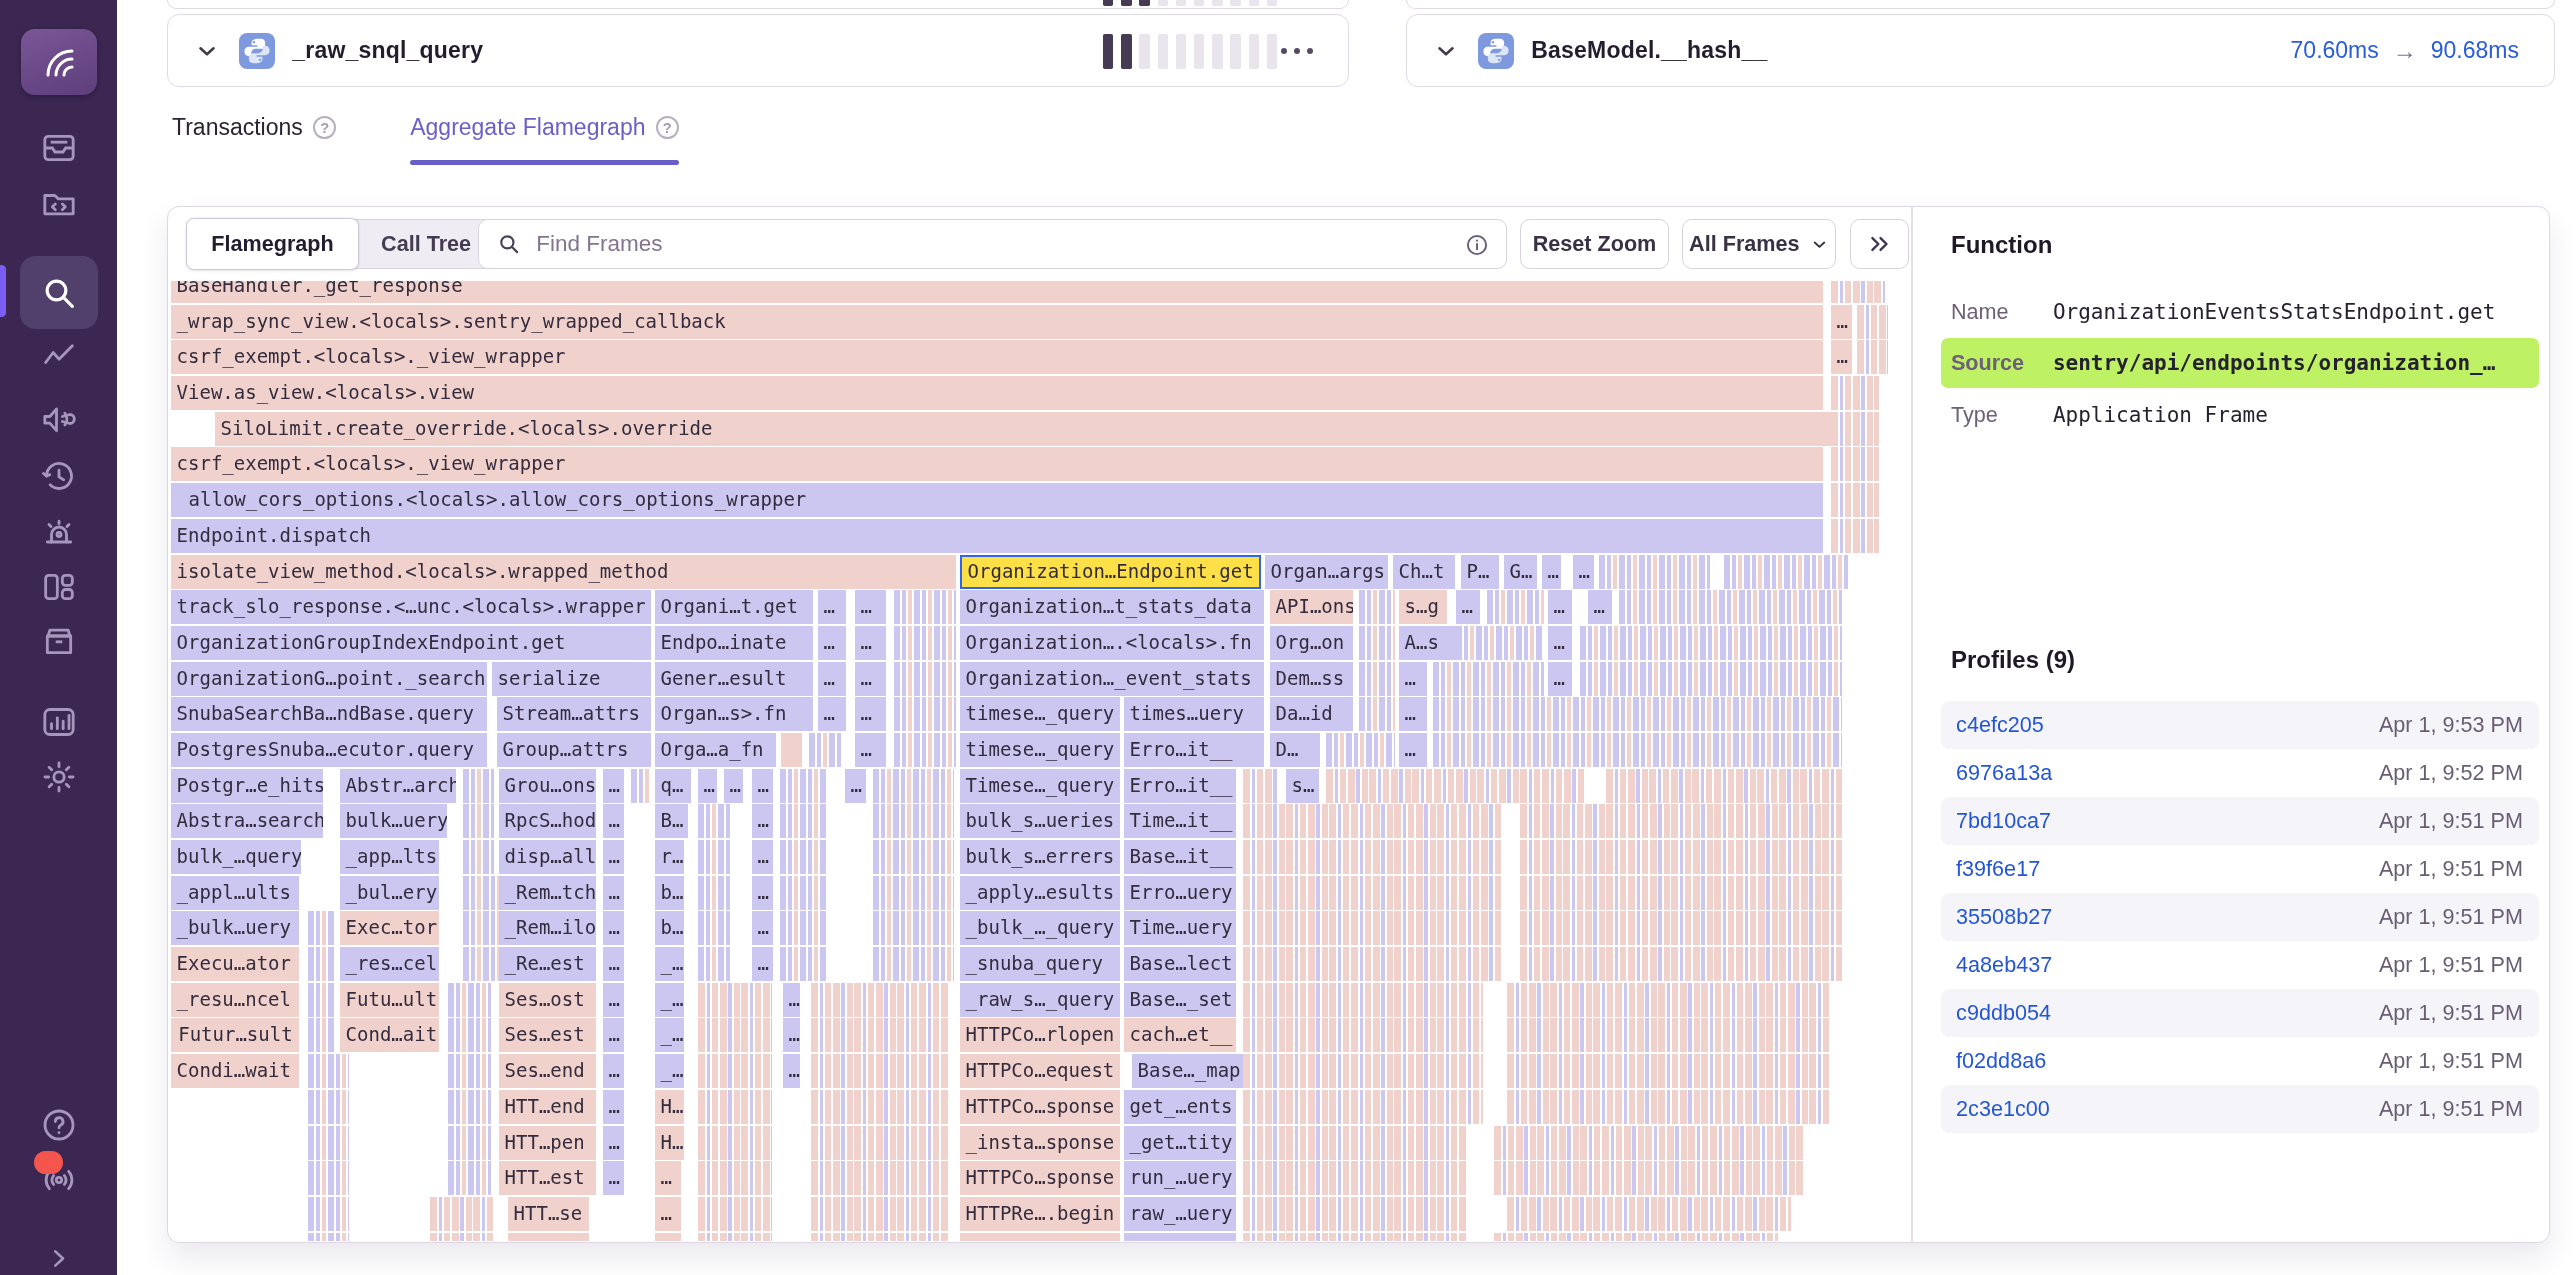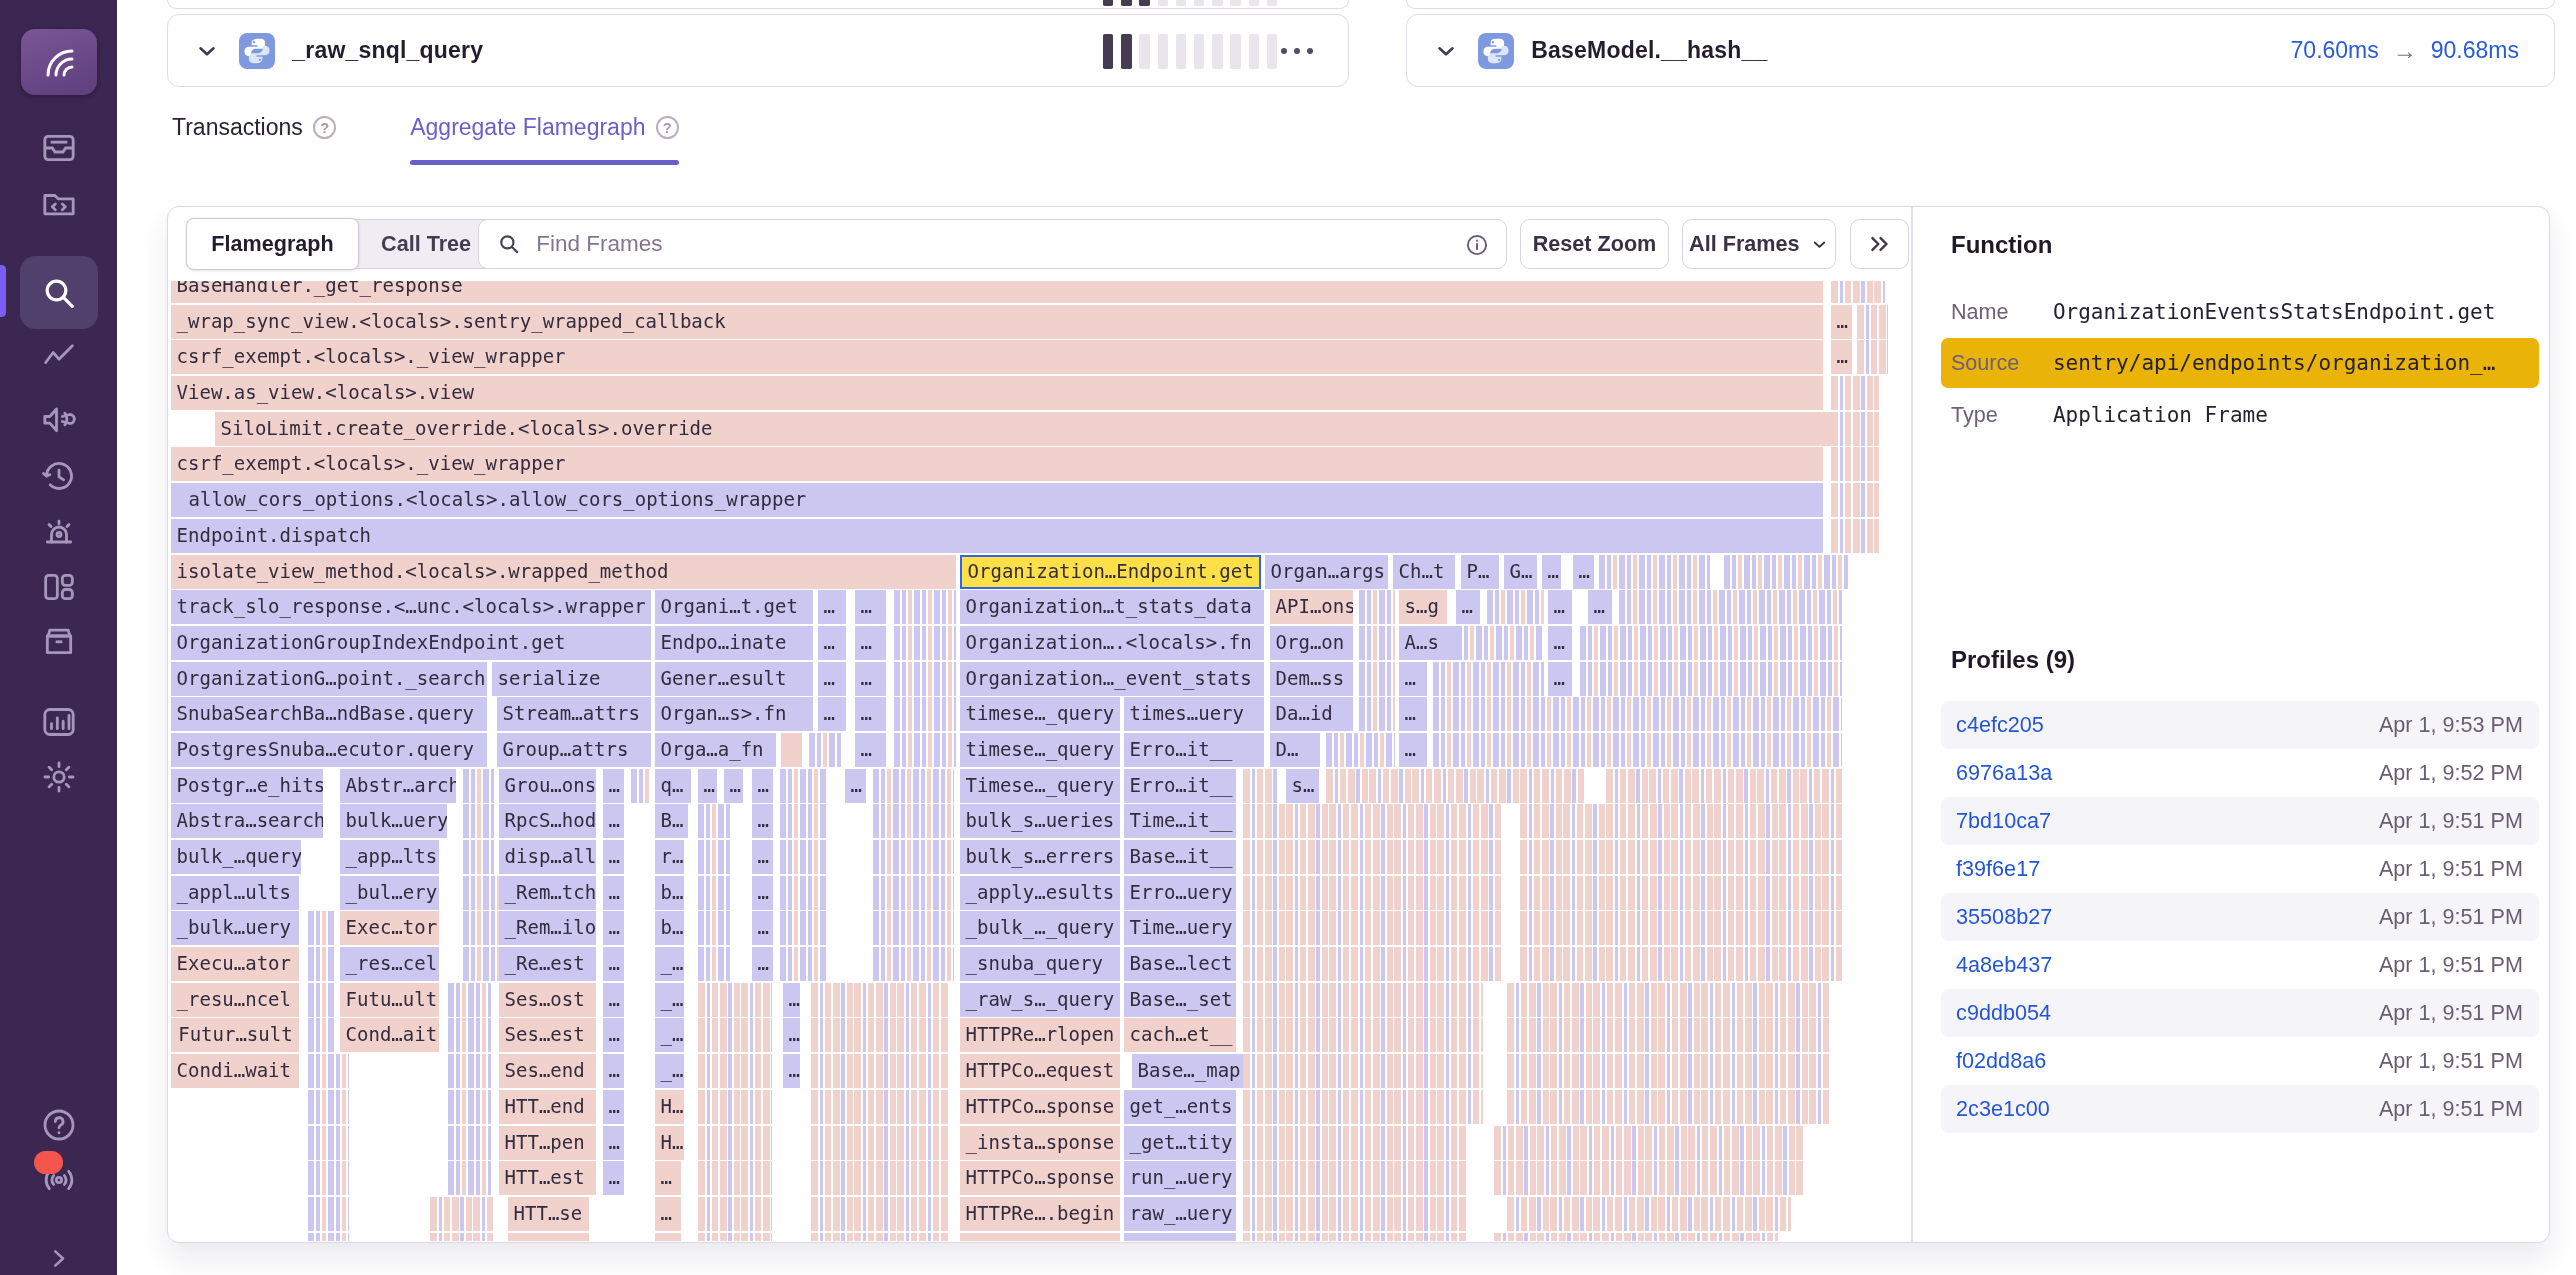--- a/index.html
+++ b/index.html
@@ -75,21 +75,21 @@
   .c-l { background:#ccc7f0; }
   .c-sel { background:#fde047; border:2.6px solid #2f64ef; line-height:28px; }
   .fg-stripe { position:absolute; top:0; height:34px; }
   .s1 { background:repeating-linear-gradient(90deg,#ccc7f0 0 6px,#ffffff 6px 7.8px,#ccc7f0 7.8px 12px,#ffffff 12px 14px,#f1d1cb 14px 18px,#ffffff 18px 20px); }
   .s2 { background:repeating-linear-gradient(90deg,#f1d1cb 0 7px,#ffffff 7px 8.6px,#ccc7f0 8.6px 12px,#ffffff 12px 14px,#f1d1cb 14px 20px,#ffffff 20px 21.6px); }
 
   
   .details { position:absolute; left:1744px; top:0; width:639px; height:100%; }
   .dt-heading { position:absolute; left:39px; font-size:24px; font-weight:700; color:#1e1827; }
   .dt-row { position:absolute; left:28.5px; width:598px; height:50px; display:flex; align-items:center; border-radius:7px; }
-  .dt-row.shaded { background:#eab308; }
+  .dt-row.shaded { background:#bef264;font-weight:bold; }
   .dt-label { font-size:21.6px; color:#6e6078; margin-left:10.4px; width:102px; flex:none; }
   .dt-value { font-family:"DejaVu Sans Mono", monospace; font-size:21px; color:#262130; white-space:nowrap; overflow:hidden; }
   .profiles { position:absolute; left:28.5px; top:494px; width:598px; }
   .profile-row { height:48px; border-radius:7.8px; display:flex; align-items:center; justify-content:space-between; padding:0 15.6px; }
   .profile-row.shaded { background:#f5f4f8; }
   .profile-id { font-size:21.6px; color:#2456d3; }
   .profile-time { font-size:21.6px; color:#695d73; }
 
   svg { display:block; }
 </style>
@@ -575,21 +575,21 @@
             <div class="fg-frame c-p" style="left: 0px; width: 128px; text-align: right;">Futur…sult</div>
             <div class="fg-stripe s1" style="left: 137px; width: 28px;"></div>
             <div class="fg-frame c-p" style="left: 169px; width: 99px;">Cond…ait</div>
             <div class="fg-stripe s1" style="left: 277px; width: 43px;"></div>
             <div class="fg-frame c-p" style="left: 328px; width: 97px;">Ses…est</div>
             <div class="fg-frame c-l" style="left: 432px; width: 21px;">…</div>
             <div class="fg-frame c-l" style="left: 484px; width: 29px;">_…</div>
             <div class="fg-stripe s2" style="left: 527px; width: 74px;"></div>
             <div class="fg-frame c-l" style="left: 612px; width: 17.3px;">…</div>
             <div class="fg-stripe s2" style="left: 640px; width: 137px;"></div>
-            <div class="fg-frame c-p" style="left: 789px; width: 160px;">HTTPRe…rlopen</div>
+            <div class="fg-frame c-p" style="left: 789px; width: 160px;">HTTPCo…rlopen</div>
             <div class="fg-frame c-p" style="left: 953px; width: 112px;">cach…et__</div>
             <div class="fg-stripe s2" style="left: 1072px; width: 240px;"></div>
             <div class="fg-stripe s2" style="left: 1336px; width: 322px;"></div>
           </div>
           <div class="fg-row">
             <div class="fg-frame c-p" style="left: 0px; width: 128px;">Condi…wait</div>
             <div class="fg-stripe s1" style="left: 137px; width: 41px;"></div>
             <div class="fg-stripe s1" style="left: 277px; width: 43px;"></div>
             <div class="fg-frame c-p" style="left: 328px; width: 97px;">Ses…end</div>
             <div class="fg-frame c-l" style="left: 432px; width: 21px;">…</div>

